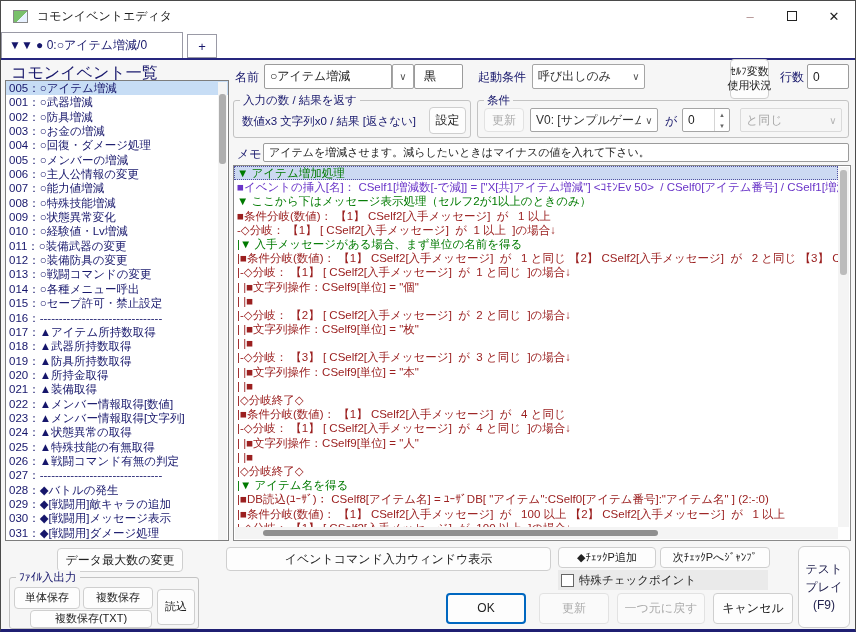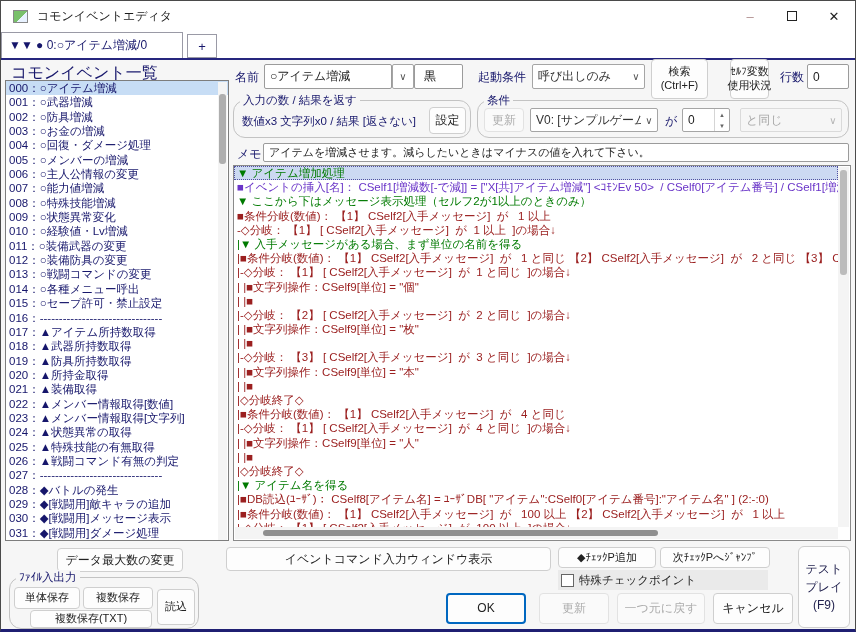--- a/index.html
+++ b/index.html
@@ -42,21 +42,21 @@
     text-align:center; line-height:1.25; white-space:nowrap; }
   .btn.small { font-size:11px; }
   .btn.disabled { color:#adadad; background:#fafafa; border-color:#e2e2e2; }
   .btn.accent { border:2px solid #0067c0; }
   .combo { position:absolute; background:#fff; border:1px solid #a5a5a5; border-radius:2px;
     display:flex; align-items:center; font-size:12px; color:#333; padding-left:5px; }
   .combo .val { flex:1; white-space:nowrap; overflow:hidden; }
   .combo .chev { width:16px; text-align:center; color:#555; font-size:10px; flex:none; }
   .combo.disabled { color:#a8a8a8; background:#f6f6f6; border-color:#dadada;gap:8px; }
   .combo.disabled .chev { color:#b5b5b5; }
-  .groupbox { position:absolute; border:1px solid #c3c3c3; border-radius:12px; }
+  .groupbox { position:absolute; border:1px solid #c3c3c3; border-radius:3px; }
   .legend { position:absolute; top:-8px; left:6px; background:#f6f6f6; padding:0 3px; font-size:11.5px; color:#16166b; white-space:nowrap; }
   
   .spinner { position:absolute; background:#fff; border:1px solid #a5a5a5; border-radius:2px; display:flex; }
   .spinner .sval { flex:1; font-size:12px; color:#1c1c1c; display:flex; align-items:center; padding-left:5px; }
   .spinner .arrows { width:15px; border-left:1px solid #d5d5d5; display:flex; flex-direction:column; }
   .spinner .arrows div { flex:1; display:flex; align-items:center; justify-content:center; font-size:6px; color:#666; }
   
   .code-area { position:absolute; left:232px; top:164px; width:618px; height:376px; background:#fff; border:1px solid #8a8a8a; overflow:hidden; }
   .code-lines { position:absolute; left:0; top:0; width:604px; height:362px; overflow:hidden; }
   .code-line { height:14.2px; line-height:14.2px; font-size:11.5px; padding-left:3px; white-space:pre; overflow:hidden; }
@@ -100,21 +100,21 @@
   <div class="tabstrip">
     <div class="tab-active">▼▼ ● 0:○アイテム増減/0</div>
     <div class="tab-add">+</div>
   </div>
 
   <div class="sidebar-title">コモンイベント一覧</div>
   <div class="listbox">
     <div class="list-vscroll">
         <div class="thumb"></div>
       </div>
-  <div class="list-item selected">000：○アイテム増減</div>
+  <div class="list-item selected">005：○アイテム増減</div>
       <div class="list-item">001：○武器増減</div>
       <div class="list-item">002：○防具増減</div>
       <div class="list-item">003：○お金の増減</div>
       <div class="list-item">004：○回復・ダメージ処理</div>
       <div class="list-item">005：○メンバーの増減</div>
       <div class="list-item">006：○主人公情報の変更</div>
       <div class="list-item">007：○能力値増減</div>
       <div class="list-item">008：○特殊技能増減</div>
       <div class="list-item">009：○状態異常変化</div>
       <div class="list-item">010：○経験値・Lv増減</div>
@@ -145,24 +145,20 @@
   <div class="tinput" style="left:263px; top:63px; width:128px; height:25px;">○アイテム増減</div>
   <div class="combo" style="left:391px; top:63px; width:22px; height:25px; padding-left:0;">
     <span class="chev" style="width:100%;">∨</span>
   </div>
   <div class="tinput" style="left:413px; top:63px; width:49px; height:25px; padding-left:9px;">黒</div>
   <div class="lbl" style="left:477px; top:68px;">起動条件</div>
   <div class="combo" style="left:531px; top:63px; width:113px; height:25px;">
     <span class="val">呼び出しのみ</span>
     <span class="chev">∨</span>
   </div>
-  <div class="btn small" style="left:650px; top:58px; width:57px; height:40px; flex-direction:column;">
-    <span>検索</span>
-    <span>(Ctrl+F)</span>
-  </div>
   <div class="btn small" style="left:729px; top:58px; width:39px; height:40px; flex-direction:column;">
     <span>ｾﾙﾌ変数</span>
     <span>使用状況</span>
   </div>
   <div class="lbl" style="left:779px; top:68px;">行数</div>
   <div class="tinput" style="left:806px; top:63px; width:42px; height:25px;">0</div>
 
   <div class="groupbox" style="left:232px; top:99px; width:238px; height:38px;">
     <div class="legend">入力の数 / 結果を返す</div>
     <div class="lbl" style="left:8px; top:13px; font-size:11.5px; position:absolute;">数値x3 文字列x0 / 結果 [返さない]</div>

